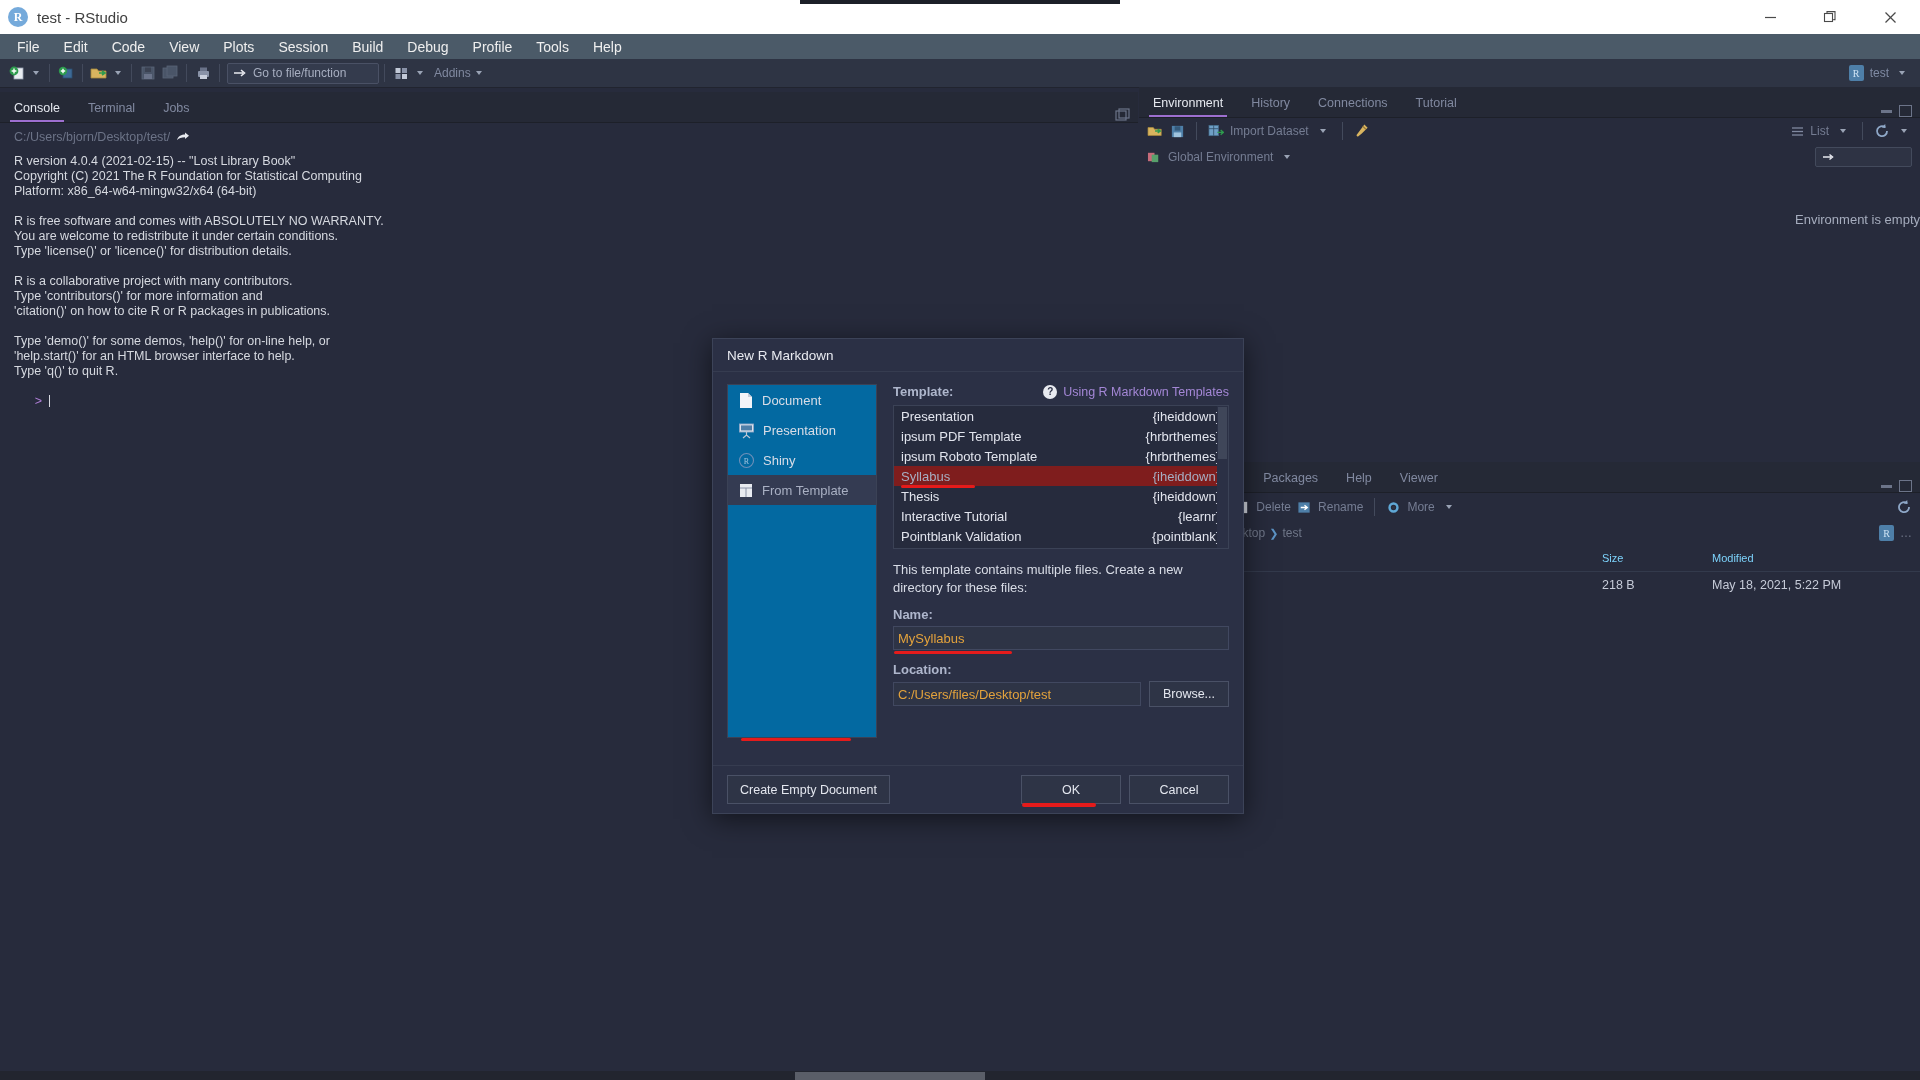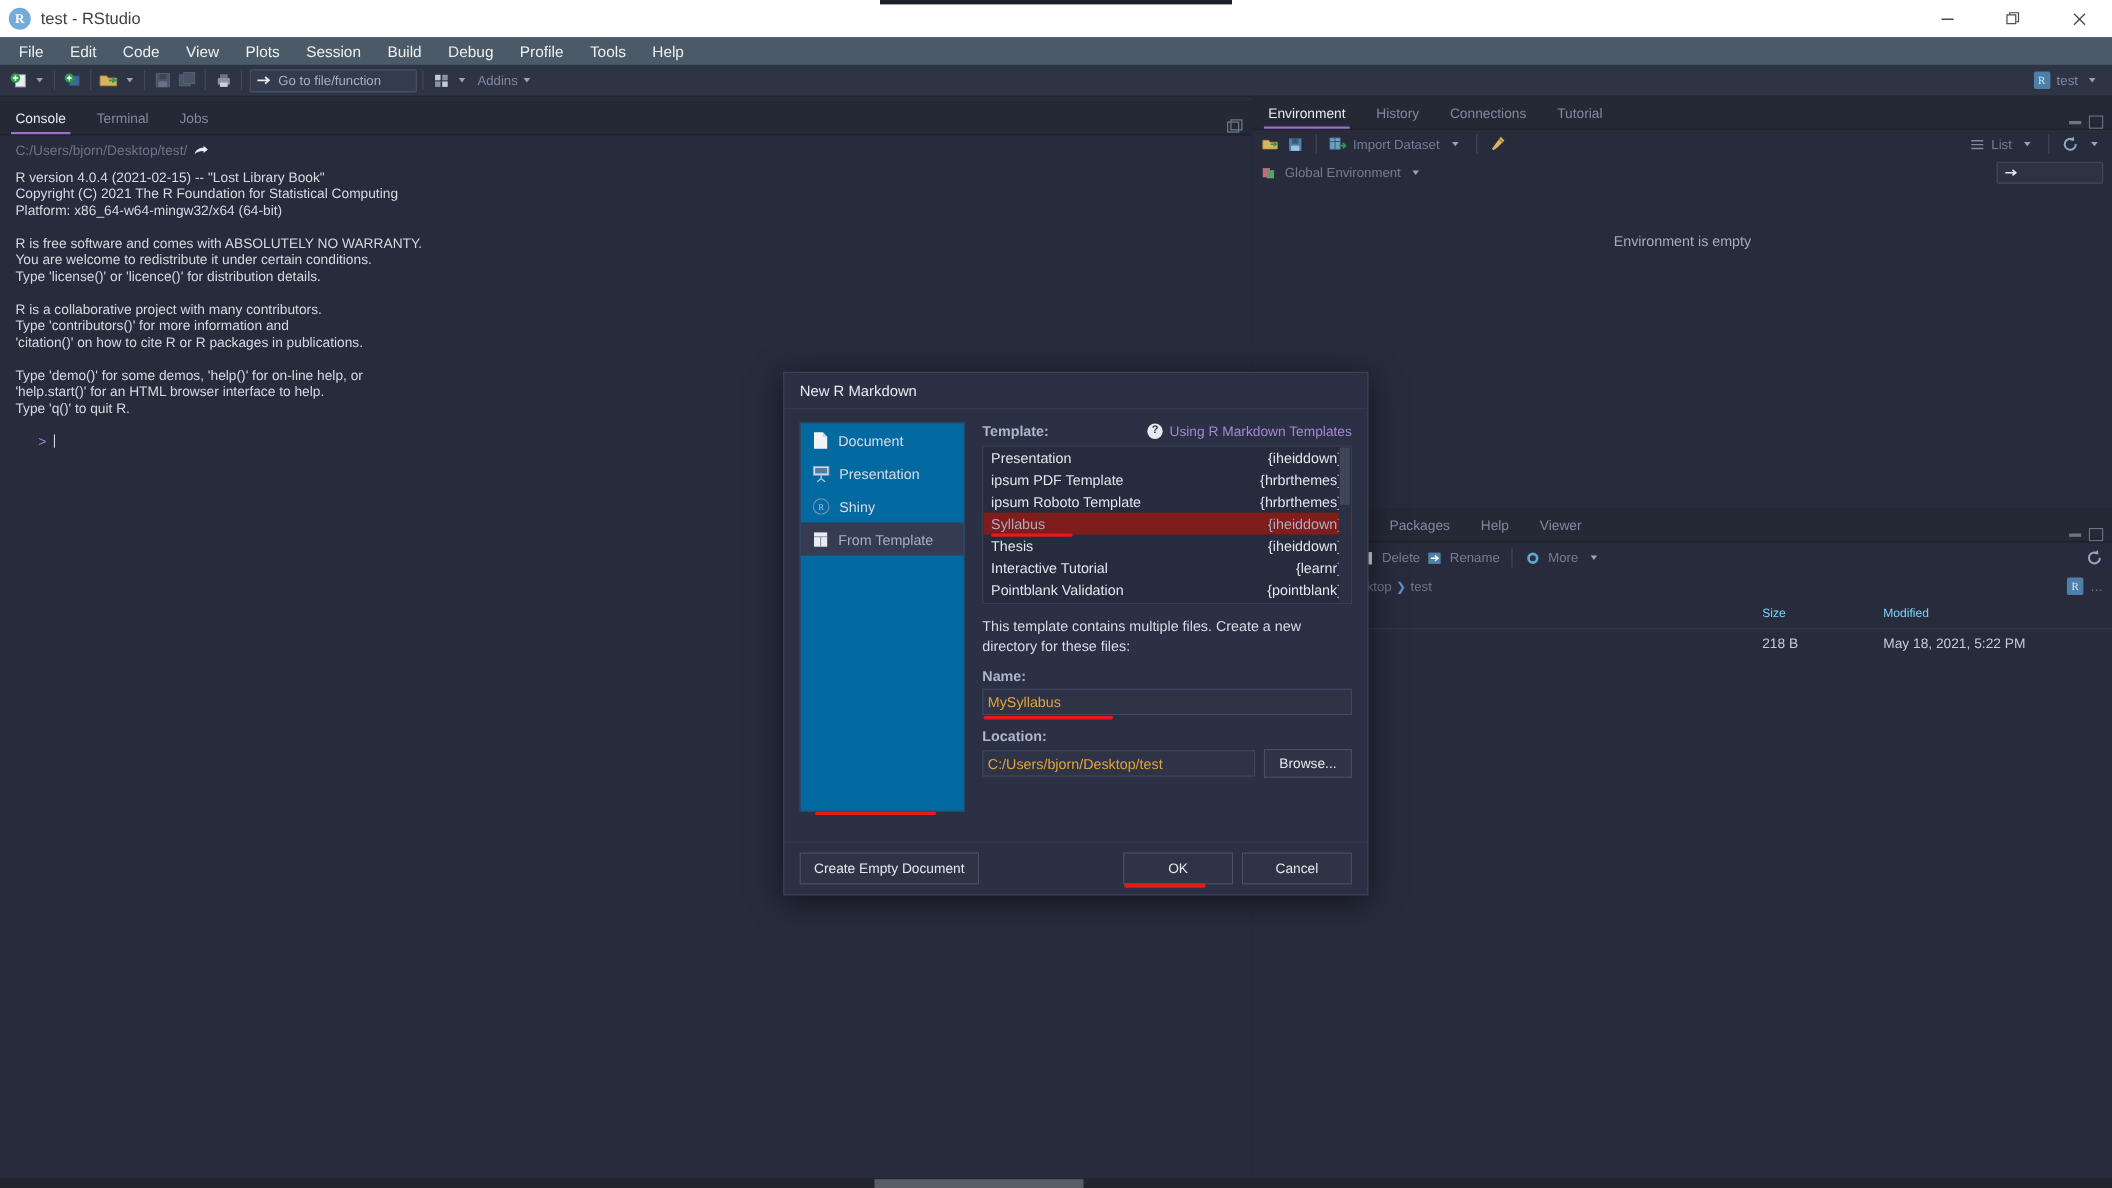--- a/index.html
+++ b/index.html
@@ -101,21 +101,21 @@
   
   #env-pane { left: 1139px; top: 87px; width: 781px; height: 374px; }
   .env-toolbar { display: flex; align-items: center; height: 26px; padding: 0 8px; gap: 6px; }
   .env-tb-label { font-size: 12px; color: #757D93; }
   .env-row2 { display: flex; align-items: center; height: 26px; padding: 0 8px; gap: 6px; }
   .env-search {
     margin-left: auto; width: 95px; height: 18px; background: #2E3344;
     border: 1px solid #434A5C; border-radius: 2px; display: flex; align-items: center;
   }
   .env-empty {
-    text-align: center; font-size: 13px; color: #A6ADBE; margin-top: 42px;
+    text-align: right; font-size: 13px; color: #A6ADBE; margin-top: 42px;
   }
   .env-right-ctrls { margin-left: auto; display: flex; align-items: center; gap: 6px; }
 
   
   #files-pane { left: 1139px; top: 462px; width: 781px; height: 618px; }
   .files-toolbar { display: flex; align-items: center; height: 28px; padding: 0 8px; gap: 6px; }
   .files-tb-label { font-size: 12px; color: #757D93; }
   .files-path { display: flex; align-items: center; height: 24px; padding: 0 8px; gap: 4px; font-size: 12px; color: #6F7688; }
   .crumb-sep { color: #5C93C4; font-size: 11px; }
   .files-header {
@@ -603,21 +603,21 @@
 
         <div class="field-label">Name:</div>
         <div class="field-input">
           <span>MySyllabus</span>
           <span class="name-underline"></span>
         </div>
 
         <div class="field-label" style="margin-top:12px;">Location:</div>
         <div class="loc-row">
           <div class="field-input loc-input">
-            <span>C:/Users/bjorn/Desktop/test</span>
+            <span>C:/Users/files/Desktop/test</span>
           </div>
           <div class="browse-btn">Browse...</div>
         </div>
       </div>
     </div>
 
     <div class="dlg-footer">
       <div class="btn">Create Empty Document</div>
       <div class="btn-right-group">
         <div class="btn btn-ok">

